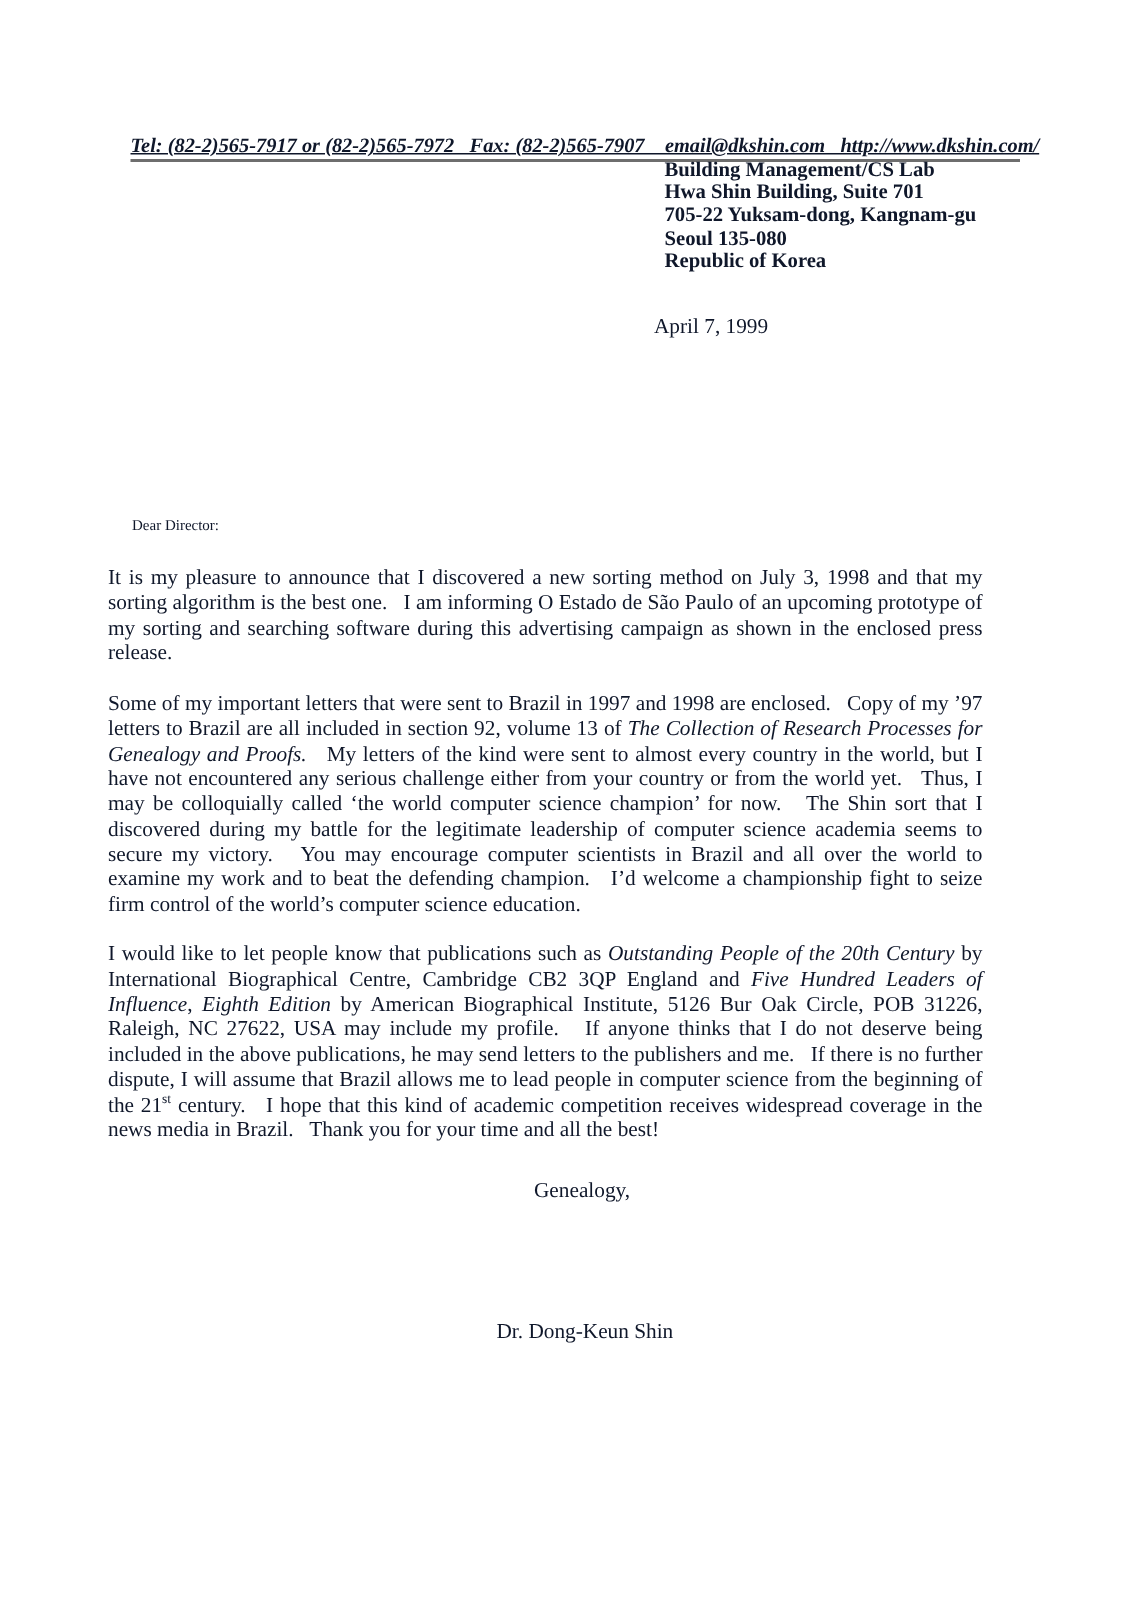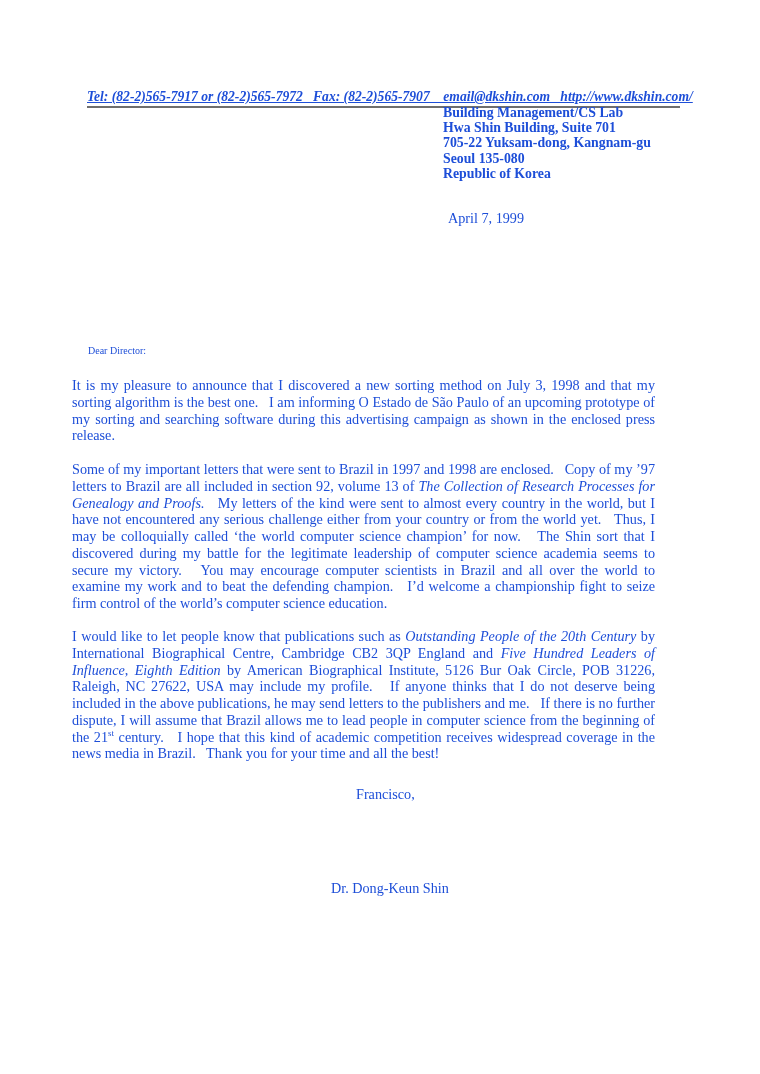--- a/index.html
+++ b/index.html
@@ -2,21 +2,21 @@
 <html><head>
 <meta charset="utf-8">
 <style>
   html, body { margin: 0; padding: 0; background: #ffffff; }
   .page {
     position: relative;
     width: 760px;
     height: 1074px;
     background: #ffffff;
     font-family: "Liberation Serif", serif;
-    color: #1d4ed8;
+    color: #0f172a;
     overflow: hidden;
   }
   .header-contact {
     position: absolute;
     left: 87px; top: 89px; width: 593px;
     font-size: 13.6px;
     font-style: italic;
     font-weight: bold;
     line-height: 15px;
     border-bottom: 2px solid #6e6e6e;
@@ -24,21 +24,21 @@
     white-space: nowrap;
   }
   .header-contact .underlined { text-decoration: underline; }
   .sender-block {
     position: absolute;
     left: 443px; top: 105px;
     font-weight: bold;
     font-size: 13.8px;
     line-height: 15.2px;
   }
-  .date-line { position: absolute; left: 448px; top: 210px; font-size: 14.2px; }
+  .date-line { position: absolute; left: 436px; top: 210px; font-size: 14.2px; }
   .recipient-block {
     position: absolute;
     left: 88px; top: 229px;
     font-size: 14.2px;
     line-height: 16.7px;
   }
   .salutation { position: absolute; left: 88px; top: 345px; font-size: 10px; }
   .para {
     position: absolute;
     left: 72px; width: 583px;
@@ -74,18 +74,18 @@
 
   <div class="date-line">April 7, 1999</div>
 
 
   <div class="salutation">Dear Director:</div>
 
   <div class="para para-1"><span>It is my pleasure to announce that I discovered a new sorting method on July 3, 1998 and that my sorting algorithm is the best one.&nbsp;&nbsp; I am informing O Estado de São Paulo of an upcoming prototype of my sorting and searching software during this advertising campaign as shown in the enclosed press release.</span></div>
   <div class="para para-2"><span>Some of my important letters that were sent to Brazil in 1997 and 1998 are enclosed.&nbsp;&nbsp; Copy of my ’97 letters to Brazil are all included in section 92, volume 13 of </span><span class="run-italic">The Collection of Research Processes for Genealogy and Proofs.</span><span>&nbsp;&nbsp; My letters of the kind were sent to almost every country in the world, but I have not encountered any serious challenge either from your country or from the world yet.&nbsp;&nbsp; Thus, I may be colloquially called ‘the world computer science champion’ for now.&nbsp;&nbsp; The Shin sort that I discovered during my battle for the legitimate leadership of computer science academia seems to secure my victory.&nbsp;&nbsp; You may encourage computer scientists in Brazil and all over the world to examine my work and to beat the defending champion.&nbsp;&nbsp; I’d welcome a championship fight to seize firm control of the world’s computer science education.</span></div>
   <div class="para para-3"><span>I would like to let people know that publications such as </span><span class="run-italic">Outstanding People of the 20th Century</span><span> by International Biographical Centre, Cambridge CB2 3QP England and </span><span class="run-italic">Five Hundred Leaders of Influence</span><span>, </span><span class="run-italic">Eighth Edition</span><span> by American Biographical Institute, 5126 Bur Oak Circle, POB 31226, Raleigh, NC 27622, USA may include my profile.&nbsp;&nbsp; If anyone thinks that I do not deserve being included in the above publications, he may send letters to the publishers and me.&nbsp;&nbsp; If there is no further dispute, I will assume that Brazil allows me to lead people in computer science from the beginning of the 21</span><sup class="run-sup">st</sup><span> century.&nbsp;&nbsp; I hope that this kind of academic competition receives widespread coverage in the news media in Brazil.&nbsp;&nbsp; Thank you for your time and all the best!</span></div>
 
-  <div class="closing">Francisco,</div>
+  <div class="closing">Genealogy,</div>
 
   <div class="signature-name">Dr. Dong-Keun Shin</div>
 
 
 </div>
 
 </body></html>

